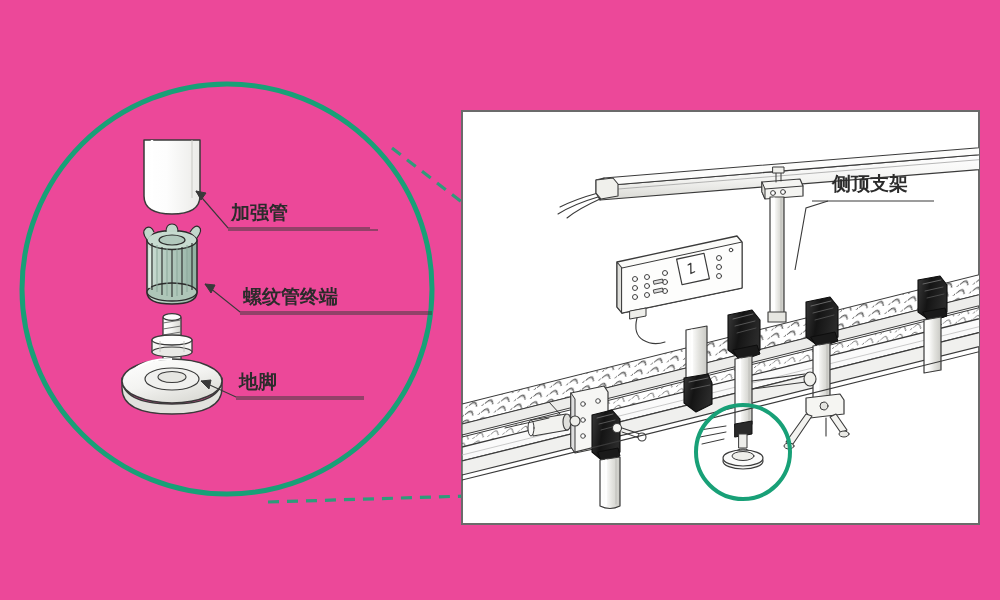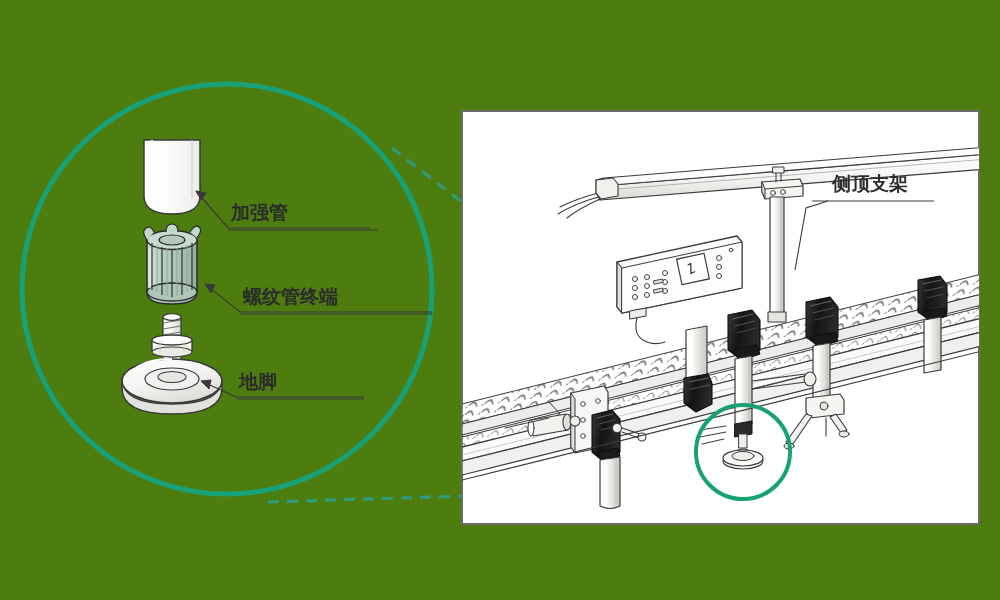--- a/index.html
+++ b/index.html
@@ -8,21 +8,21 @@
     padding: 0;
     background: #ffffff;
   }
   body {
     font-family: "DejaVu Sans", "Liberation Sans", sans-serif;
   }
   #stage {
     position: relative;
     width: 1000px;
     height: 600px;
-    background: #4d7c0f;
+    background: #ec4899;
     overflow: hidden;
   }
   #stage svg.layer {
     position: absolute;
     left: 0;
     top: 0;
     width: 1000px;
     height: 600px;
   }
   .cjk {

